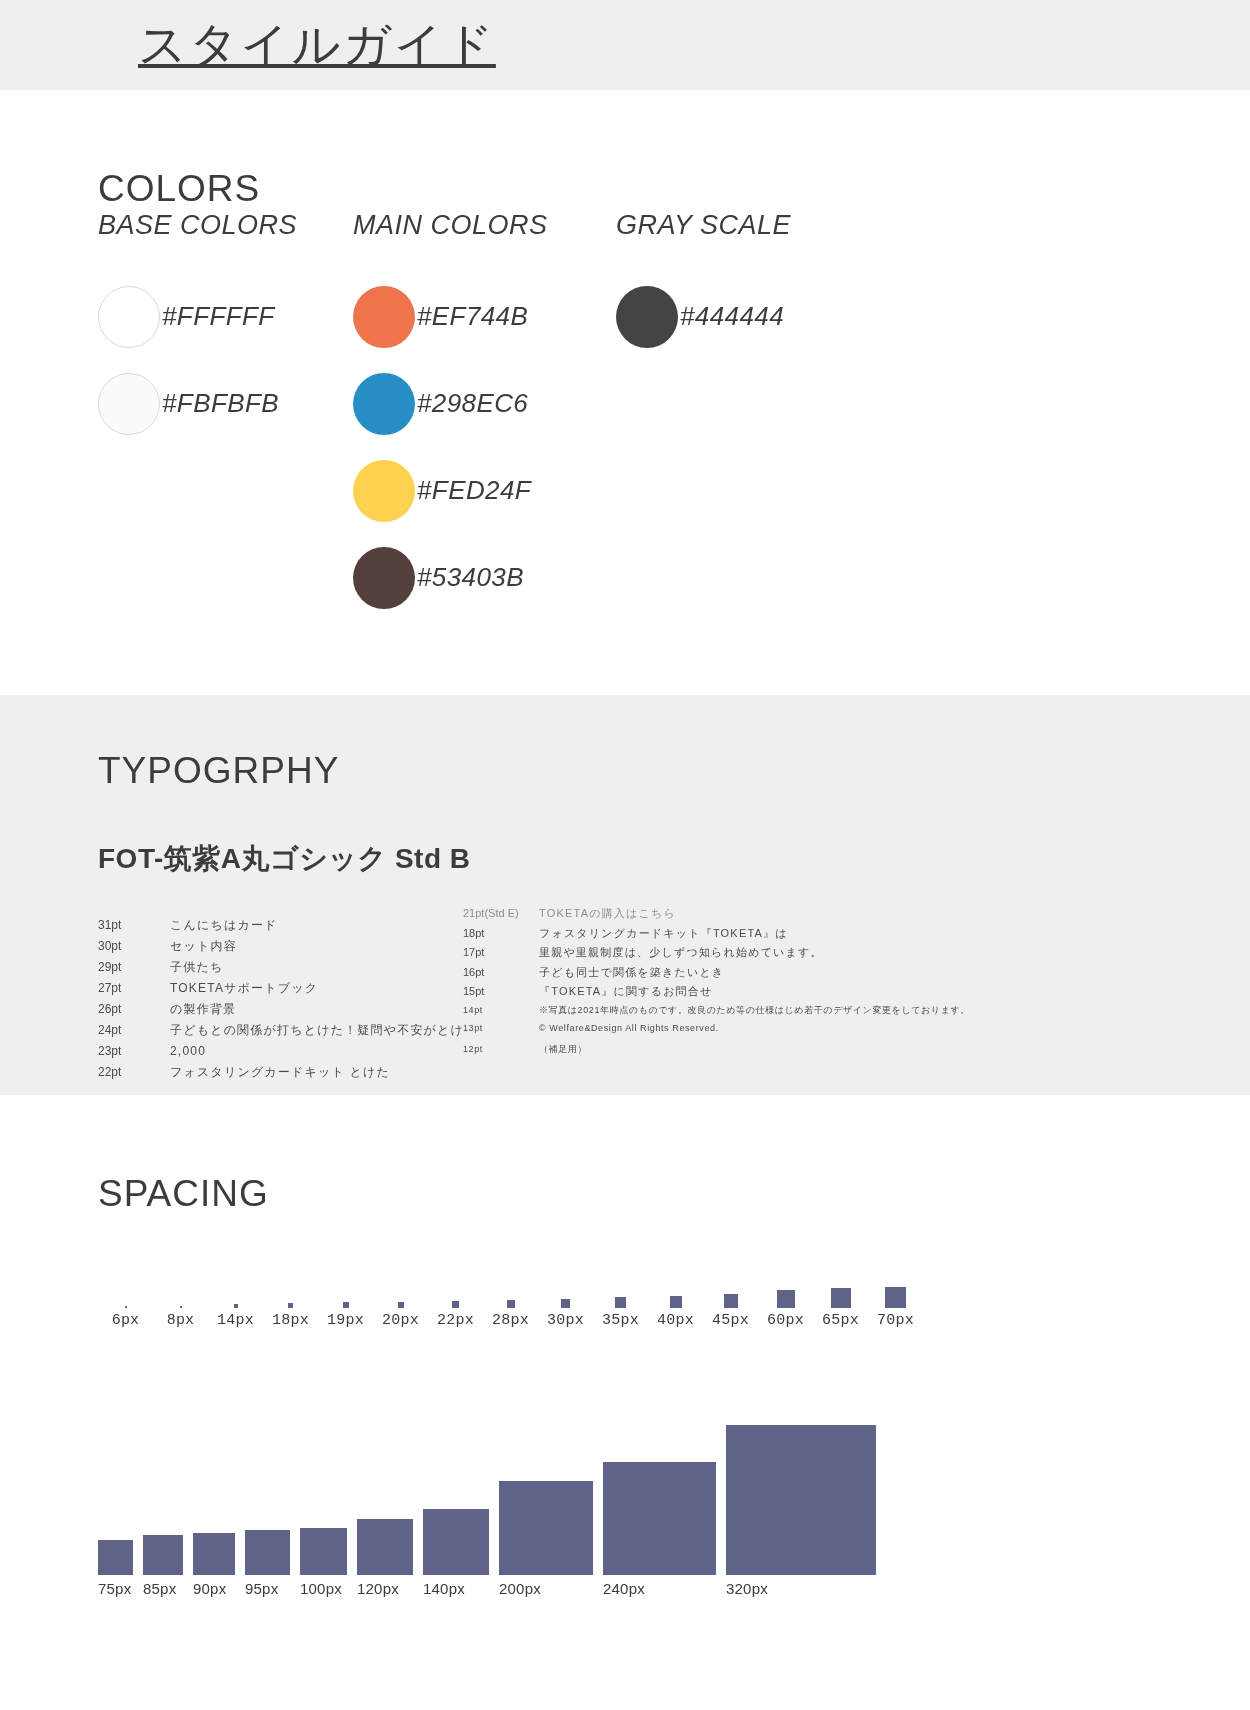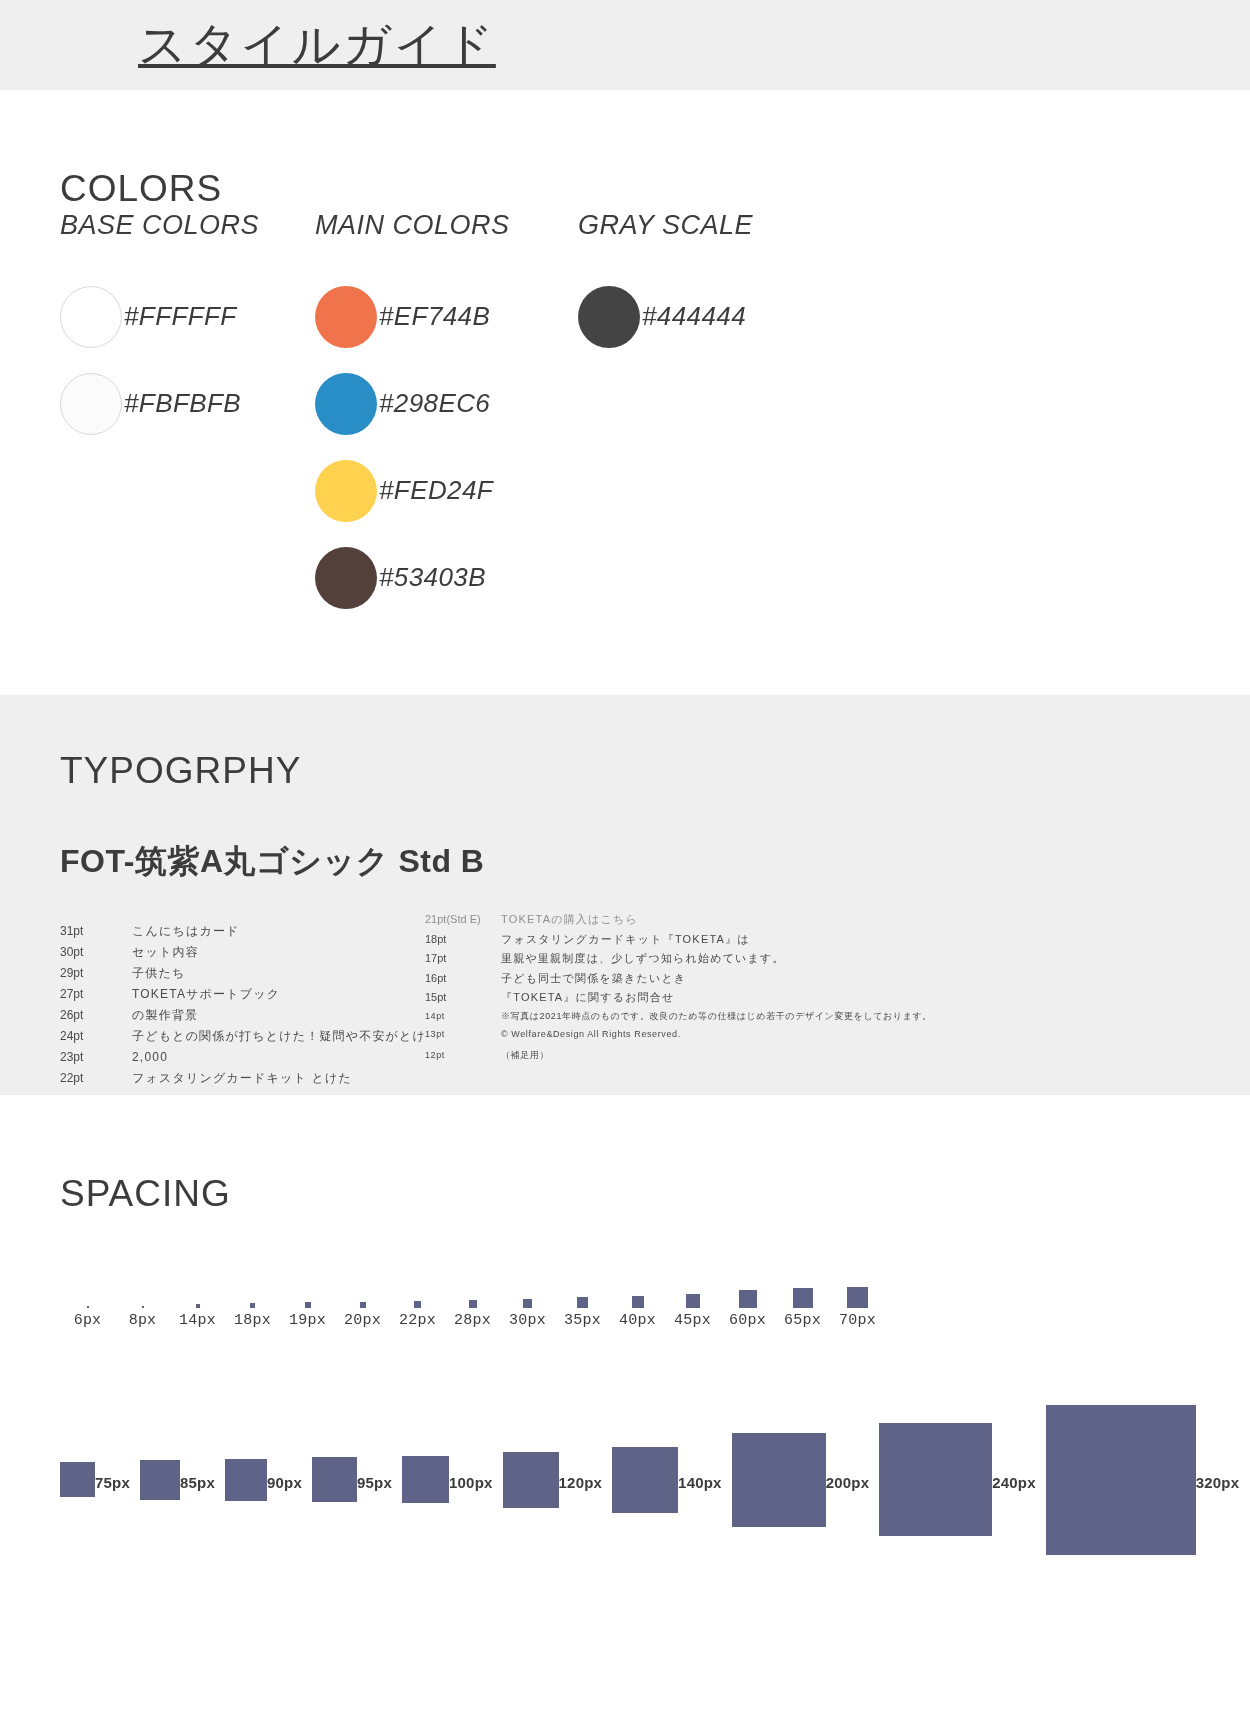--- a/index.html
+++ b/index.html
@@ -27,21 +27,21 @@
   .header-title {
     font-size: 48px;
     font-weight: 400;
     letter-spacing: 2px;
     color: #3c3c3c;
     text-decoration: underline;
   }
 
   
   .section {
-    padding-left: 60px;
+    padding-left: 98px;
     box-sizing: border-box;
   }
   .section-white { background: #ffffff; }
   .section-gray  { background: #efefef; }
 
   .section-title {
     font-size: 37px;
     font-weight: 400;
     letter-spacing: 1px;
     color: #3c3c3c;
@@ -84,21 +84,21 @@
     margin-left: 2px;
     white-space: nowrap;
   }
 
   
   .typo-section {
     height: 400px;
     padding-top: 55px;
   }
   .typo-font-name {
-    font-size: 32px;
+    font-size: 28px;
     font-weight: 700;
     letter-spacing: 0.5px;
     color: #3c3c3c;
     margin-top: 48px;
   }
   .typo-columns {
     display: flex;
     margin-top: 28px;
   }
   .typo-col-left { width: 365px; flex: none; }
@@ -162,25 +162,24 @@
     letter-spacing: 0.2px;
   }
   .big-scale {
     display: flex;
     align-items: flex-end;
     margin-top: 38px;
     height: 230px;
   }
   .big-item {
     display: flex;
-    align-items: center;
+    flex-direction: column;
     justify-content: flex-end;
     height: 100%;
     margin-right: 10px;
-    font-weight: bold;
   }
   .big-box {
     background: #5f6387;
     margin-bottom: 5px;
   }
 </style>
 </head>
 <body>
 
 <div class="header">

